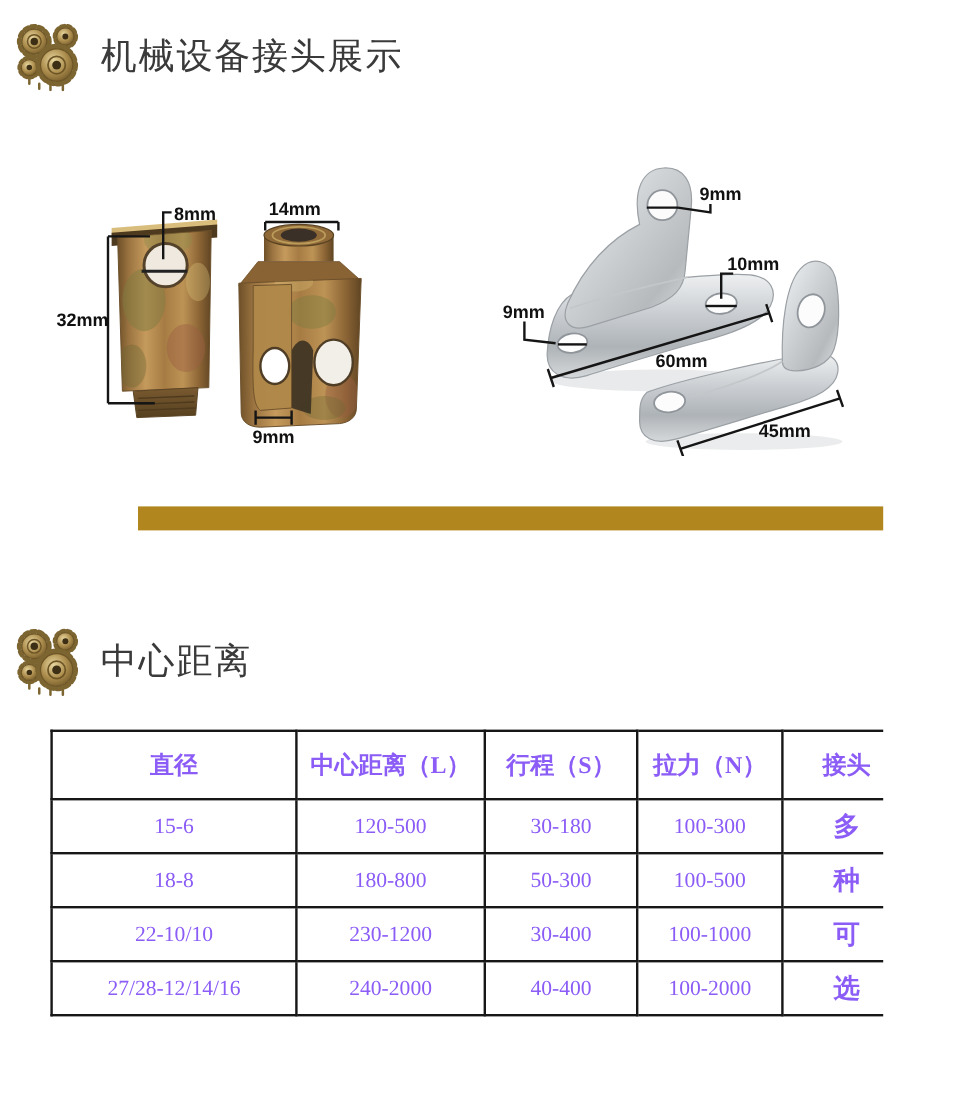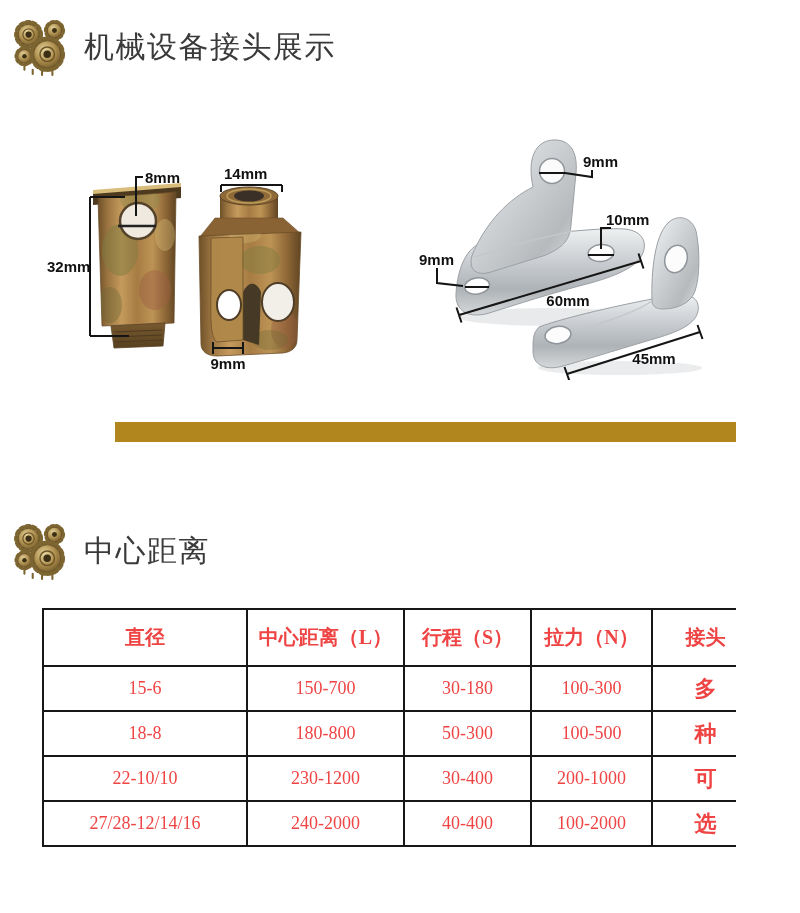--- a/index.html
+++ b/index.html
@@ -24,21 +24,21 @@
     position:absolute; left:115px; top:422px; width:685px; height:20px;
     background:#b1861f;
   }
   text.dim-label {
     font-family:"Liberation Sans", sans-serif; font-size:15px; font-weight:bold; fill:#111;
   }
   .dim-line { stroke:#151515; stroke-width:2; fill:none; }
   table.size-table {
     position:absolute; left:42px; top:608px; width:716px;
     border-collapse:collapse; table-layout:fixed;
-    font-family:"Liberation Serif", serif; color:#ef4444;padding-left:13px;
+    font-family:"Liberation Serif", serif; color:#8b5cf6;padding-left:13px;
   }
   .size-table th, .size-table td {
     border:2px solid #171717; text-align:center; vertical-align:middle; padding:0;
     overflow:hidden; white-space:nowrap;
   }
   .size-table thead tr { height:57px; }
   .size-table th { font-size:20px; font-weight:bold; }
   .size-table tbody tr { height:45px; }
   .size-table td { font-size:18px; }
   .size-table td.joint { font-size:22px; font-weight:bold; }
@@ -252,37 +252,37 @@
         <th>直径</th>
         <th>中心距离（L）</th>
         <th>行程（S）</th>
         <th>拉力（N）</th>
         <th>接头</th>
       </tr>
     </thead>
     <tbody>
       <tr>
         <td>15-6</td>
-        <td>150-700</td>
+        <td>120-500</td>
         <td>30-180</td>
         <td>100-300</td>
         <td class="joint">多</td>
       </tr>
       <tr>
         <td>18-8</td>
         <td>180-800</td>
         <td>50-300</td>
         <td>100-500</td>
         <td class="joint">种</td>
       </tr>
       <tr>
         <td>22-10/10</td>
         <td>230-1200</td>
         <td>30-400</td>
-        <td>200-1000</td>
+        <td>100-1000</td>
         <td class="joint">可</td>
       </tr>
       <tr>
         <td>27/28-12/14/16</td>
         <td>240-2000</td>
         <td>40-400</td>
         <td>100-2000</td>
         <td class="joint">选</td>
       </tr>
     </tbody>

